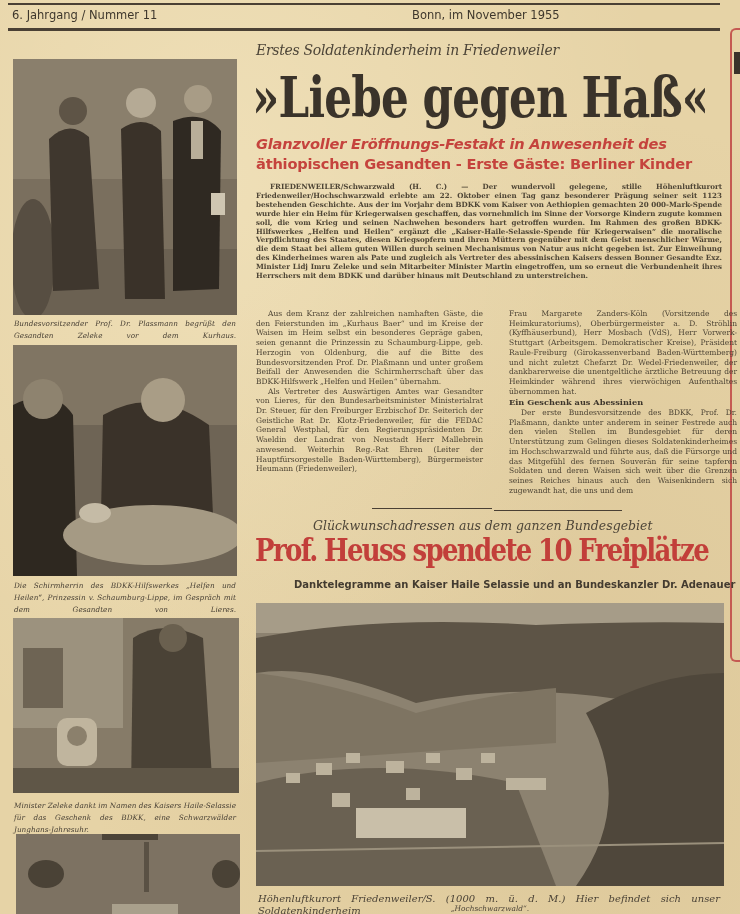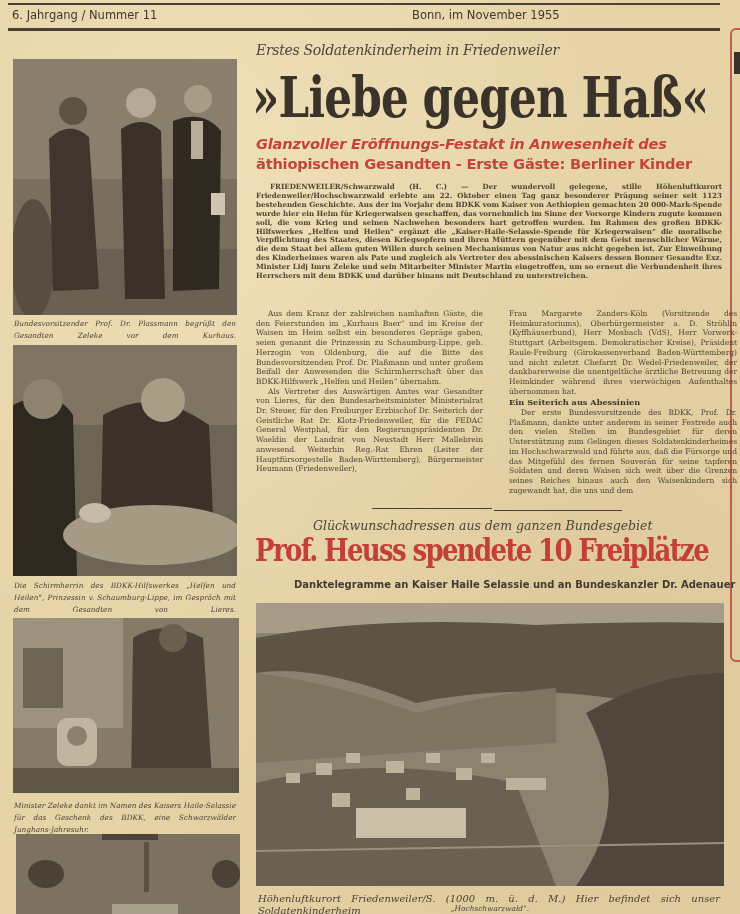--- a/index.html
+++ b/index.html
@@ -125,21 +125,21 @@
 <div class="abs subhead" style="left:256px; top:154px;">äthiopischen Gesandten - Erste Gäste: Berliner Kinder</div>
 
 <div class="abs lead" style="left:256px; top:183px; width:466px;">FRIEDENWEILER/Schwarzwald (H. C.) — Der wundervoll gelegene, stille Höhenluftkurort Friedenweiler/Hochschwarzwald erlebte am 22. Oktober einen Tag ganz besonderer Prägung seiner seit 1123 bestehenden Geschichte. Aus der im Vorjahr dem BDKK vom Kaiser von Aethiopien gemachten 20 000-Mark-Spende wurde hier ein Heim für Kriegerwaisen geschaffen, das vornehmlich im Sinne der Vorsorge Kindern zugute kommen soll, die vom Krieg und seinen Nachwehen besonders hart getroffen wurden. Im Rahmen des großen BDKK-Hilfswerkes „Helfen und Heilen“ ergänzt die „Kaiser-Haile-Selassie-Spende für Kriegerwaisen“ die moralische Verpflichtung des Staates, diesen Kriegsopfern und ihren Müttern gegenüber mit dem Geist menschlicher Wärme, die dem Staat bei allem guten Willen durch seinen Mechanismus von Natur aus nicht gegeben ist. Zur Einweihung des Kinderheimes waren als Pate und zugleich als Vertreter des abessinischen Kaisers dessen Bonner Gesandte Exz. Minister Lidj Imru Zeleke und sein Mitarbeiter Minister Martin eingetroffen, um so erneut die Verbundenheit ihres Herrschers mit dem BDKK und darüber hinaus mit Deutschland zu unterstreichen.</div>
 
 <div class="abs col" style="left:256px; top:309px; width:227px;">
   <p>Aus dem Kranz der zahlreichen namhaften Gäste, die den Feierstunden im „Kurhaus Baer“ und im Kreise der Waisen im Heim selbst ein besonderes Gepräge gaben, seien genannt die Prinzessin zu Schaumburg-Lippe, geb. Herzogin von Oldenburg, die auf die Bitte des Bundesvorsitzenden Prof. Dr. Plaßmann und unter großem Beifall der Anwesenden die Schirmherrschaft über das BDKK-Hilfswerk „Helfen und Heilen“ übernahm.</p>
   <p>Als Vertreter des Auswärtigen Amtes war Gesandter von Lieres, für den Bundesarbeitsminister Ministerialrat Dr. Steuer, für den Freiburger Erzbischof Dr. Seiterich der Geistliche Rat Dr. Klotz-Friedenweiler, für die FEDAC General Westphal, für den Regierungspräsidenten Dr. Waeldin der Landrat von Neustadt Herr Mallebrein anwesend. Weiterhin Reg.-Rat Ehren (Leiter der Hauptfürsorgestelle Baden-Württemberg), Bürgermeister Heumann (Friedenweiler),</p>
 </div>
 <div class="abs col" style="left:509px; top:309px; width:228px;">
   <p style="text-indent:0;">Frau Margarete Zanders-Köln (Vorsitzende des Heimkuratoriums), Oberbürgermeister a. D. Ströhlin (Kyffhäuserbund), Herr Mosbach (VdS), Herr Vorwerk-Stuttgart (Arbeitsgem. Demokratischer Kreise), Präsident Raule-Freiburg (Girokassenverband Baden-Württemberg) und nicht zuletzt Chefarzt Dr. Wedel-Friedenweiler, der dankbarerweise die unentgeltliche ärztliche Betreuung der Heimkinder während ihres vierwöchigen Aufenthaltes übernommen hat.</p>
-  <p class="subh">Ein Seiterich aus Abessinien</p>
+  <p class="subh">Ein Geschenk aus Abessinien</p>
   <p>Der erste Bundesvorsitzende des BDKK, Prof. Dr. Plaßmann, dankte unter anderem in seiner Festrede auch den vielen Stellen im Bundesgebiet für deren Unterstützung zum Gelingen dieses Soldatenkinderheimes im Hochschwarzwald und führte aus, daß die Fürsorge und das Mitgefühl des fernen Souverän für seine tapferen Soldaten und deren Waisen sich weit über die Grenzen seines Reiches hinaus auch den Waisenkindern sich zugewandt hat, die uns und dem</p>
 </div>
 
 <div class="rule" style="left:372px; top:508px; width:120px; height:1px;"></div>
 <div class="rule" style="left:494px; top:510px; width:128px; height:1px;"></div>
 
 <div class="abs kicker" style="left:313px; top:518px; font-size:12.5px; white-space:nowrap;">Glückwunschadressen aus dem ganzen Bundesgebiet</div>
 <div class="abs red-head" style="left:255px; top:532px; transform:scaleX(0.84);">Prof. Heuss spendete 10 Freiplätze</div>
 <div class="abs deck" style="left:256px; top:579px;">Danktelegramme an Kaiser Haile Selassie und an Bundeskanzler Dr. Adenauer</div>
 

